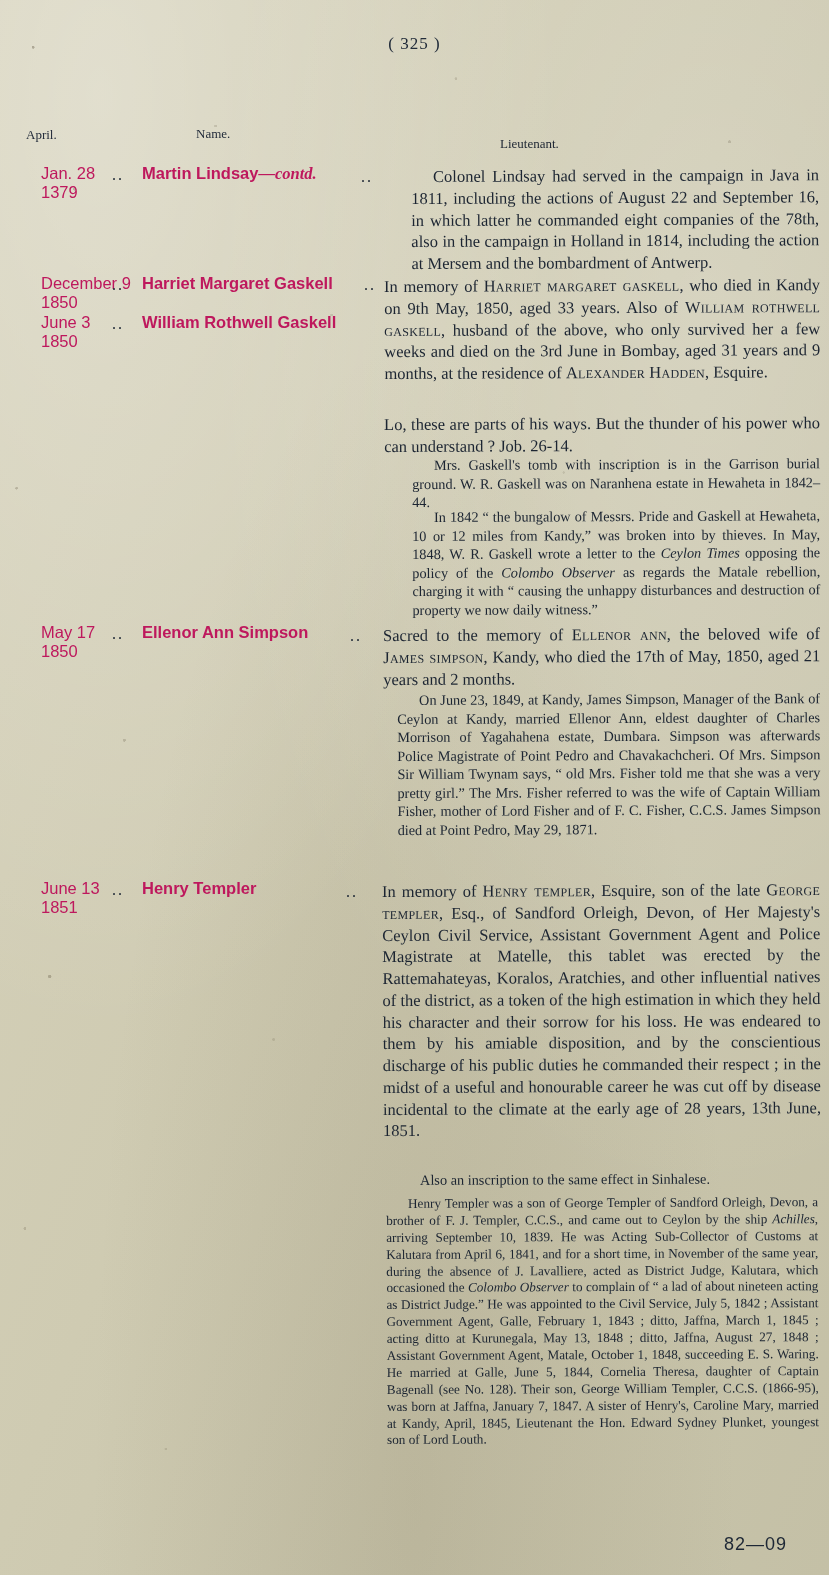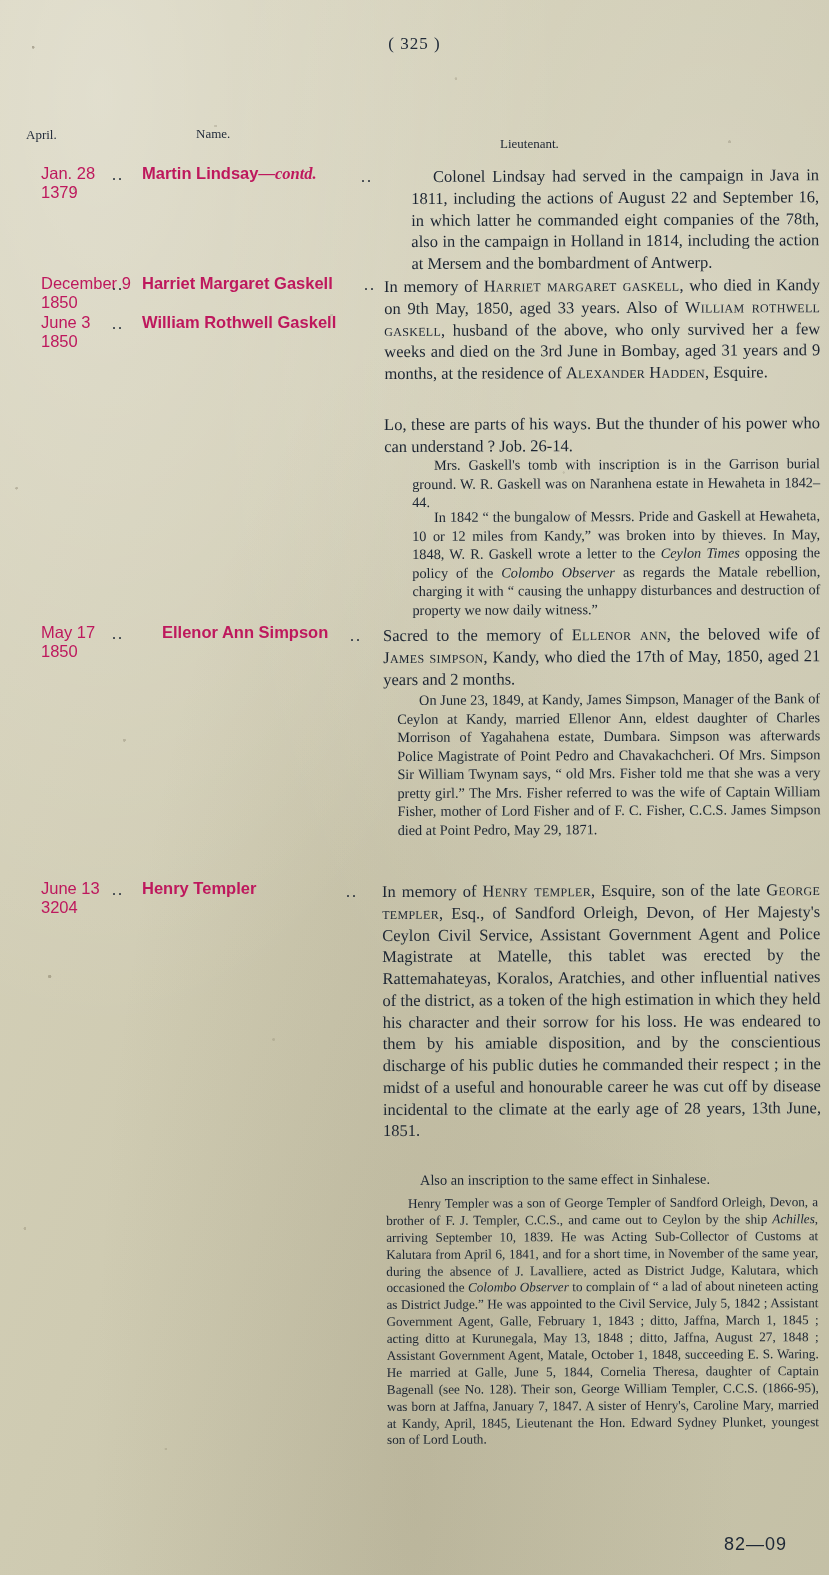--- a/index.html
+++ b/index.html
@@ -222,35 +222,35 @@
       <p class="indent">In 1842 “ the bungalow of Messrs. Pride and Gaskell at Hewaheta, 10 or 12 miles from Kandy,” was broken into by thieves.  In May, 1848, W. R. Gaskell wrote a letter to the <span class="it">Ceylon Times</span> opposing the policy of the <span class="it">Colombo Observer</span> as regards the Matale rebellion, charging it with “ causing the unhappy disturbances and destruction of property we now daily witness.”</p>
     </div>
   </div>
 
   <div class="entry">
     <div class="date-cell" style="top:607px;">
       <span>May 17</span>
       <span class="d2">1850</span>
     </div>
     <div class="dots-left" style="top:609px;">..</div>
-    <div class="name-cell" style="top:607px;margin-left:20px;">Ellenor Ann Simpson</div>
+    <div class="name-cell" style="top:607px;">Ellenor Ann Simpson</div>
     <div class="dots-right" style="left:334px; top:611px;">..</div>
 
     <div class="insc big skew1" style="left:367px; top:609px; width:437px;">
       <p>Sacred to the memory of <span class="sc">Ellenor ann</span>, the beloved wife of <span class="sc">James simpson</span>, Kandy, who died the 17th of May, 1850, aged 21 years and 2 months.</p>
     </div>
     <div class="insc small skew1" style="left:381px; top:675px; width:423px;">
       <p class="indent">On June 23, 1849, at Kandy, James Simpson, Manager of the Bank of Ceylon at Kandy, married Ellenor Ann, eldest daughter of Charles Morrison of Yagahahena estate, Dumbara.  Simpson was afterwards Police Magistrate of Point Pedro and Chavakachcheri.  Of Mrs. Simpson Sir William Twynam says, “ old Mrs. Fisher told me that she was a very pretty girl.”  The Mrs. Fisher referred to was the wife of Captain William Fisher, mother of Lord Fisher and of F. C. Fisher, C.C.S.  James Simpson died at Point Pedro, May 29, 1871.</p>
     </div>
   </div>
 
   <div class="entry">
     <div class="date-cell" style="top:863px;">
       <span>June 13</span>
-      <span class="d2">3204</span>
+      <span class="d2">1851</span>
     </div>
     <div class="dots-left" style="top:865px;">..</div>
     <div class="name-cell" style="top:863px;">Henry Templer</div>
     <div class="dots-right" style="left:330px; top:867px;">..</div>
 
     <div class="insc big skew1" style="left:366px; top:865px; width:438px;">
       <p>In memory of <span class="sc">Henry templer</span>, Esquire, son of the late <span class="sc">George templer</span>, Esq., of Sandford Orleigh, Devon, of Her Majesty's Ceylon Civil Service, Assistant Government Agent and Police Magistrate at Matelle, this tablet was erected by the Rattemahateyas, Koralos, Aratchies, and other influential natives of the district, as a token of the high estimation in which they held his character and their sorrow for his loss.  He was endeared to them by his amiable disposition, and by the conscientious discharge of his public duties he commanded their respect ; in the midst of a useful and honourable career he was cut off by disease incidental to the climate at the early age of 28 years, 13th June, 1851.</p>
     </div>
     <div class="insc small skew1" style="left:382px; top:1155px; width:420px;">
       <p class="indent">Also an inscription to the same effect in Sinhalese.</p>

